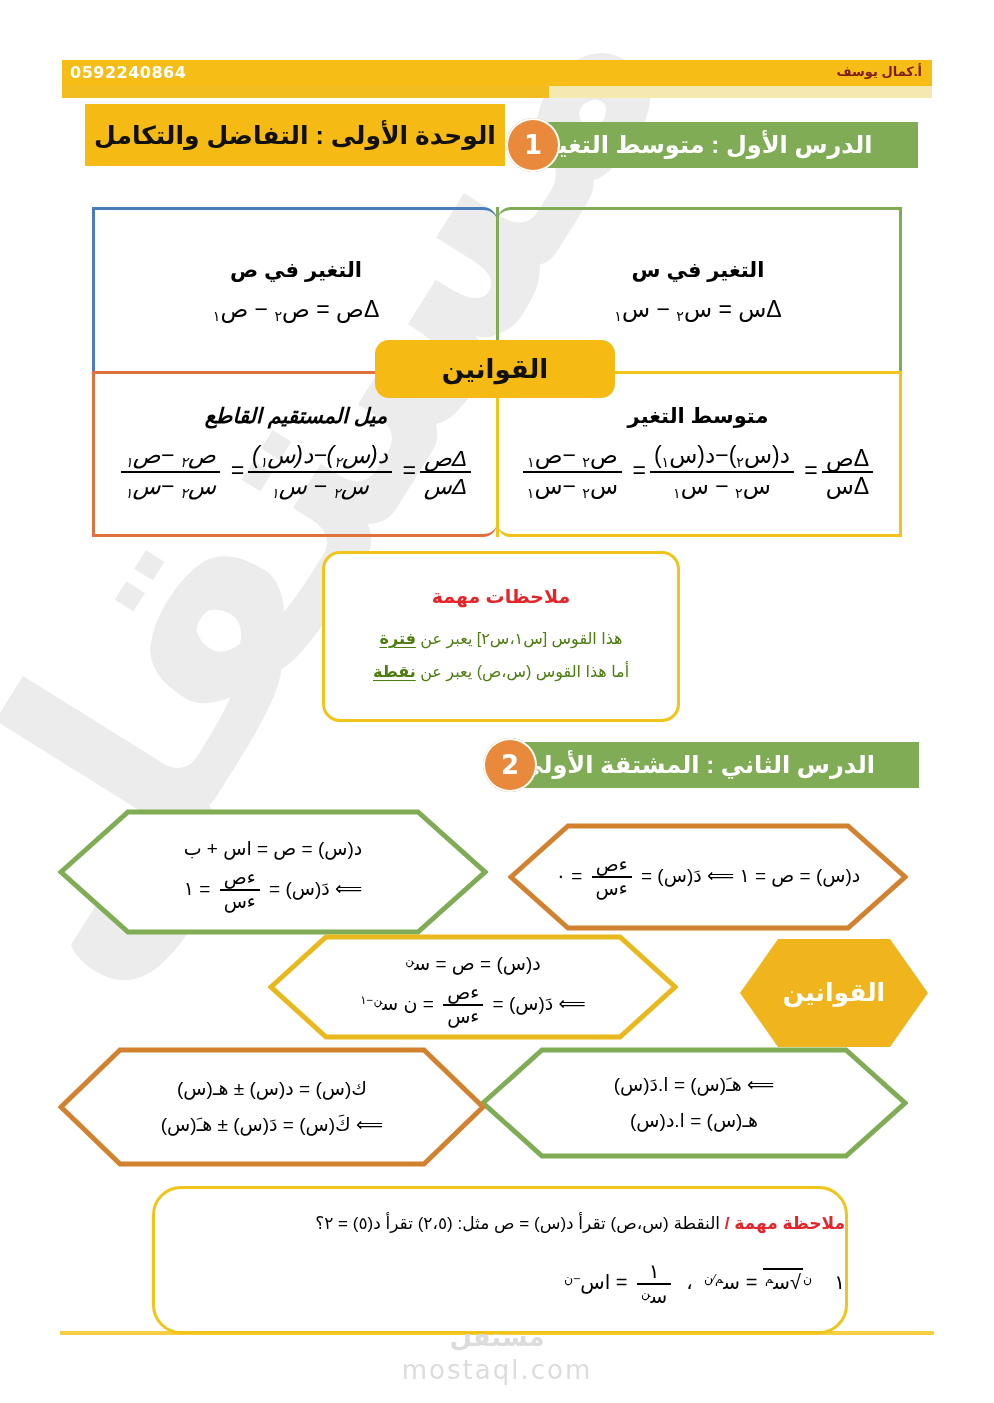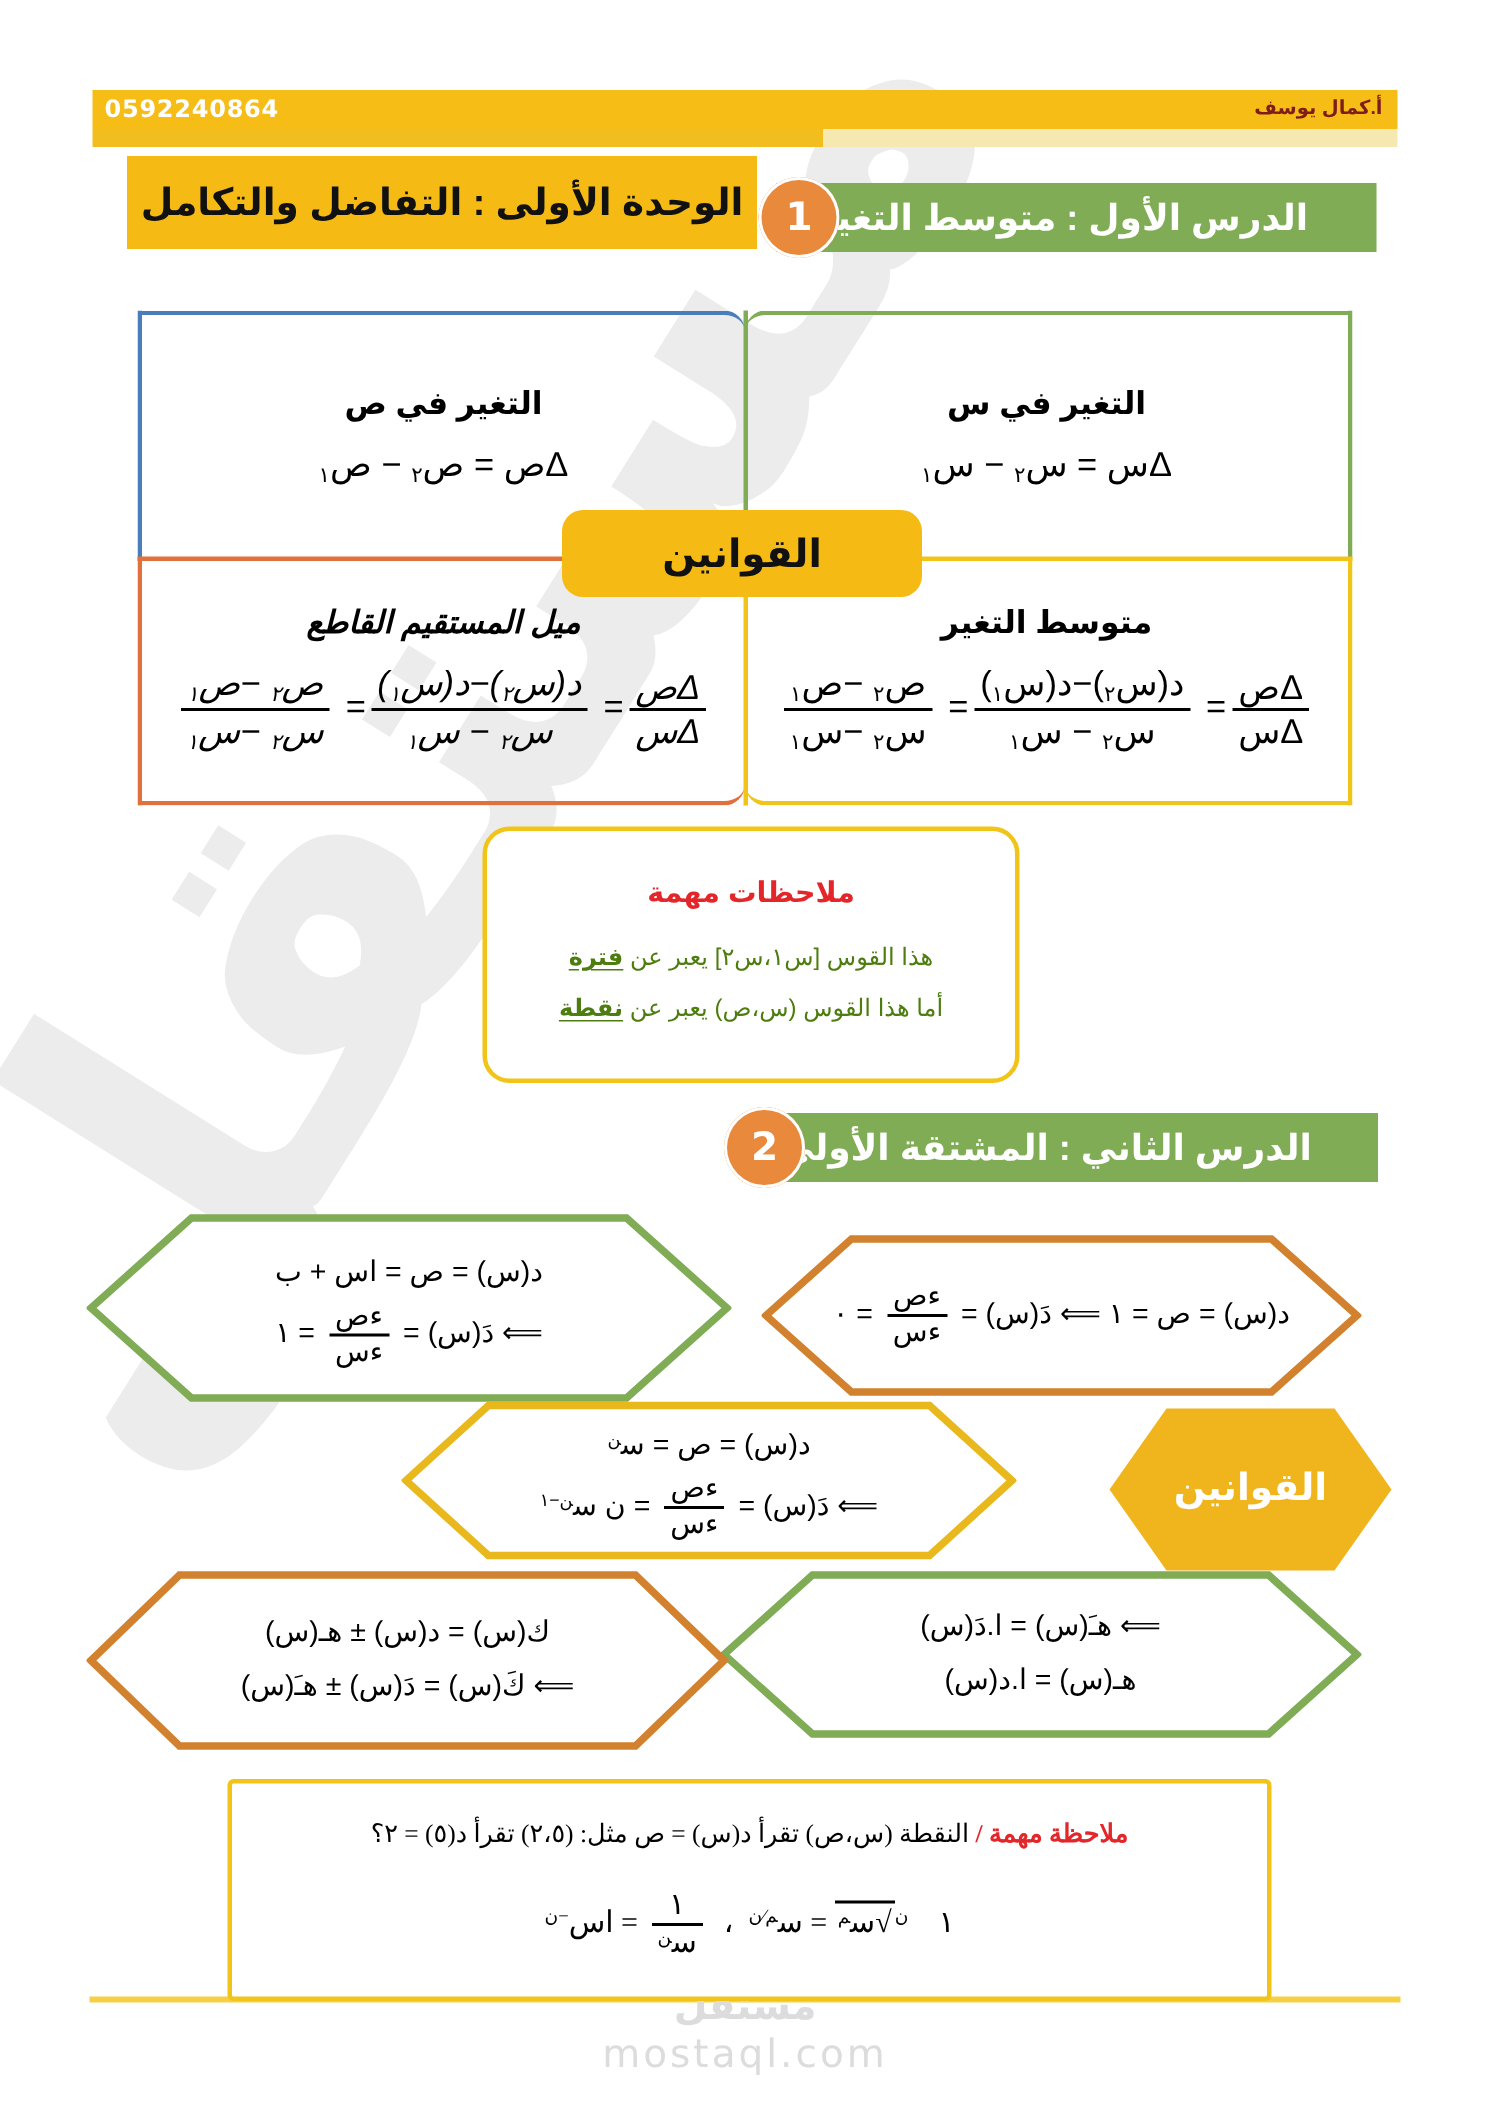--- a/index.html
+++ b/index.html
@@ -99,22 +99,22 @@
   #hex-green1{left:58px;top:808px;width:430px;height:128px;}
   #hex-orange1{left:508px;top:822px;width:400px;height:110px;}
   #hex-yellow{left:268px;top:933px;width:410px;height:108px;}
   #hex-green2{left:480px;top:1046px;width:428px;height:114px;}
   #hex-orange2{left:58px;top:1046px;width:428px;height:122px;}
   #hex-laws2{left:738px;top:937px;width:192px;height:112px;}
   #hex-laws2 .ln{color:#fff;font-size:25px;font-weight:bold;}
 
   
   .note2{position:absolute;left:152px;top:1186px;width:690px;height:142px;
-     border:3px solid #f0c419;border-radius:4px;background:#fff;z-index:4;
-     display:flex;flex-direction:column;align-items:center;justify-content:center;font-family:Liberation Serif, serif;}
+     border:3px solid #f0c419;border-radius:29px;background:#fff;z-index:4;
+     display:flex;flex-direction:column;align-items:flex-start;justify-content:center;}
   .note2 .l1{font-size:17px;color:#000;}
   .note2 .l1 .red{color:#e3262a;font-weight:bold;}
   .note2 .l2{font-size:20px;color:#000;margin-top:26px;}
 
   
   .frac{display:inline-block;vertical-align:middle;text-align:center;
         margin:0 4px;line-height:1.15;}
   .frac .num{display:block;border-bottom:2px solid #000;padding:0 4px;}
   .frac .den{display:block;padding:0 4px;}
   sub{font-size:.62em;vertical-align:-.3em;}

